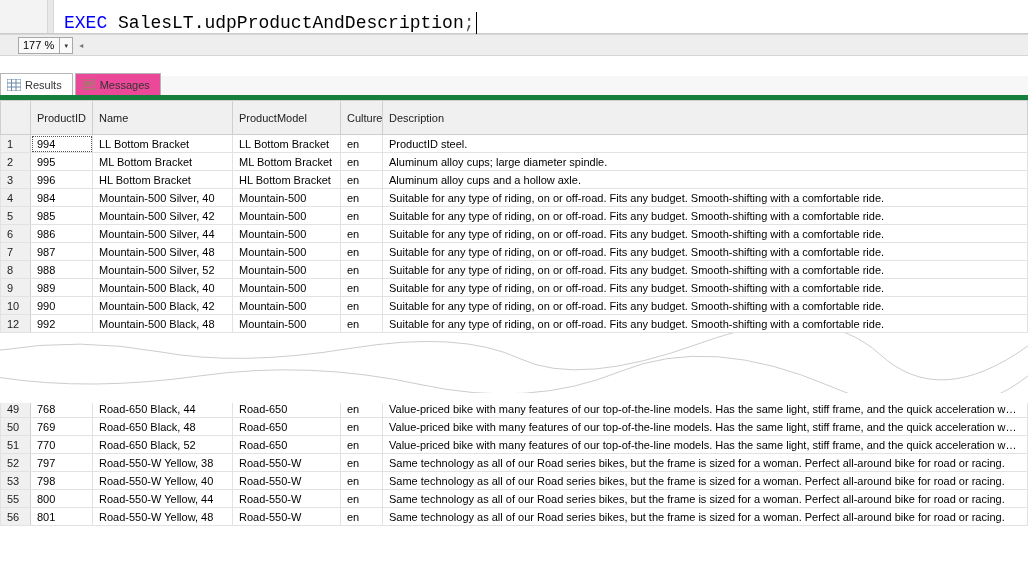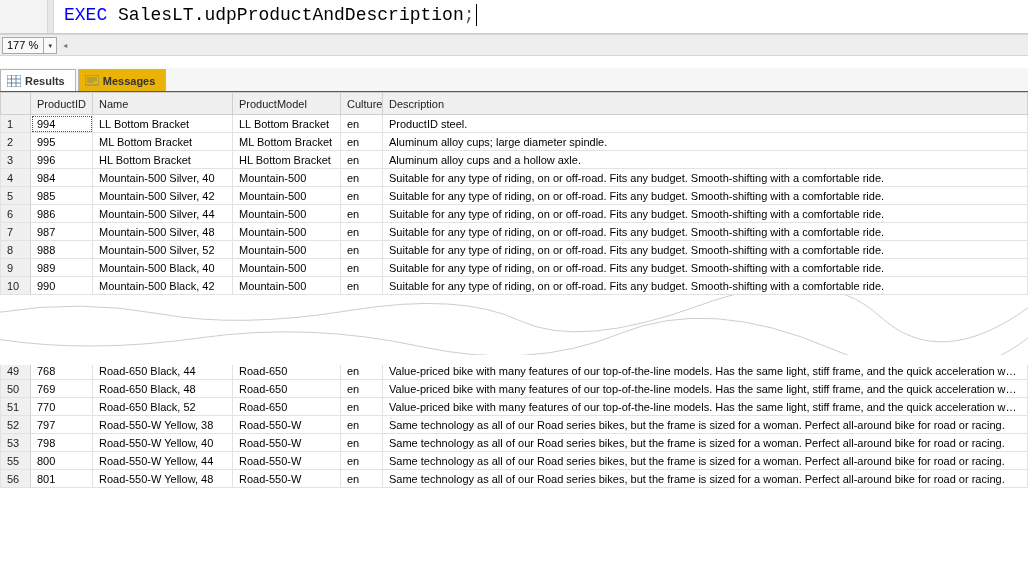--- a/index.html
+++ b/index.html
@@ -30,70 +30,70 @@
     border-right: 1px solid #d8d8d8;
   }
   .sql-area {
     flex: 1;
     background: #fff;
     font-family: Consolas, "Courier New", monospace;
     font-size: 18px;
     padding: 4px 10px 4px 10px;
     white-space: nowrap;
     position: relative;
+    margin-top: 8px;
   }
   .sql-keyword { color: #0000ff; }
   .sql-ident   { color: #000; }
   .sql-punct   { color: #555; }
   .caret {
     display:inline-block;
     width:1px; height:22px;
     background:#000;
     vertical-align:middle;
     margin-left:1px;
   }
   
   .zoombar {
     height: 22px;
     background: #eeeeee;
     border-top: 1px solid #d6d6d6;
     border-bottom: 1px solid #d6d6d6;
     display:flex;
     align-items:center;
-    padding-left:2px;
+    padding-left:18px;
   }
   .zoom-dd {
     display:flex; align-items:center;
     border:1px solid #a8a8a8;
     background:#fafafa;
     height:17px;
     font-size:11px;
   }
   .zoom-dd .zval { padding:0 5px 0 4px; }
   .zoom-dd .zarr { border-left:1px solid #a8a8a8; width:13px; text-align:center; font-size:7px; color:#333; line-height:15px; }
   .zoombar .scroll-arrow {
     margin-left:6px; color:#777; font-size:8px;
   }
   
   .tabs {
     display:flex;
     height:24px;
     align-items:flex-end;
     background:#f7f7f7;
-    border-bottom:1px solid #15803d;
-    margin-top:12px;
-    font-weight:bold;
+    border-bottom:5px solid #15803d;
+    margin-top:20px;
   }
   .tab {
     display:flex; align-items:center;
     height:22px;
     padding:0 10px 0 6px;
     border:1px solid #b5b5b5;
     border-bottom:none;
-    background:#eab308;
+    background:#ec4899;
     margin-right:2px;
     font-size:11px;
     color:#333;
   }
   .tab.active {
     background:#fff;
   }
   .tab svg { margin-right:4px; }
   
   .grid-wrap { position:relative; }
@@ -103,21 +103,21 @@
     table-layout: fixed;
     font-size:11px;
   }
   table.grid th {
     background:#f0f0f0;
     border:1px solid #cfcfcf;
     text-align:left;
     font-weight:normal;
     padding:2px 6px;
     color:#222;
-    height:22px;
+    height:34px;
     white-space:nowrap;
     overflow:hidden;
   }
   table.grid td {
     border:1px solid #e2e2e2;
     padding:1px 6px;
     white-space:nowrap;
     overflow:hidden;
     text-overflow:ellipsis;
     height:18px;
@@ -280,20 +280,28 @@
           <td>Suitable for any type of riding, on or off-road. Fits any budget. Smooth-shifting with a comfortable ride.</td>
         </tr>
         <tr>
           <td class="rownum">10</td>
           <td class="">990</td>
           <td>Mountain-500 Black, 42</td>
           <td>Mountain-500</td>
           <td>en</td>
           <td>Suitable for any type of riding, on or off-road. Fits any budget. Smooth-shifting with a comfortable ride.</td>
         </tr>
+        <tr>
+          <td class="rownum">12</td>
+          <td class="">992</td>
+          <td>Mountain-500 Black, 48</td>
+          <td>Mountain-500</td>
+          <td>en</td>
+          <td>Suitable for any type of riding, on or off-road. Fits any budget. Smooth-shifting with a comfortable ride.</td>
+        </tr>
       </tbody>
   </table>
 
   <div class="tear" style="position:relative;height:70px">
     <svg viewBox="0 0 1028 70" preserveAspectRatio="none">
       <path d="M0,20 Q80,5 160,22 T350,18 T520,30 T700,12 T880,25 T1028,15 L1028,0 L0,0 Z" fill="#fff"></path>
       <path d="M0,20 Q80,5 160,22 T350,18 T520,30 T700,12 T880,25 T1028,15" fill="none" stroke="#c8c8c8" stroke-width="1"></path>
       <path d="M0,52 Q90,68 200,50 T420,60 T620,45 T830,62 T1028,50 L1028,70 L0,70 Z" fill="#fff"></path>
       <path d="M0,52 Q90,68 200,50 T420,60 T620,45 T830,62 T1028,50" fill="none" stroke="#c8c8c8" stroke-width="1"></path>
     </svg>

